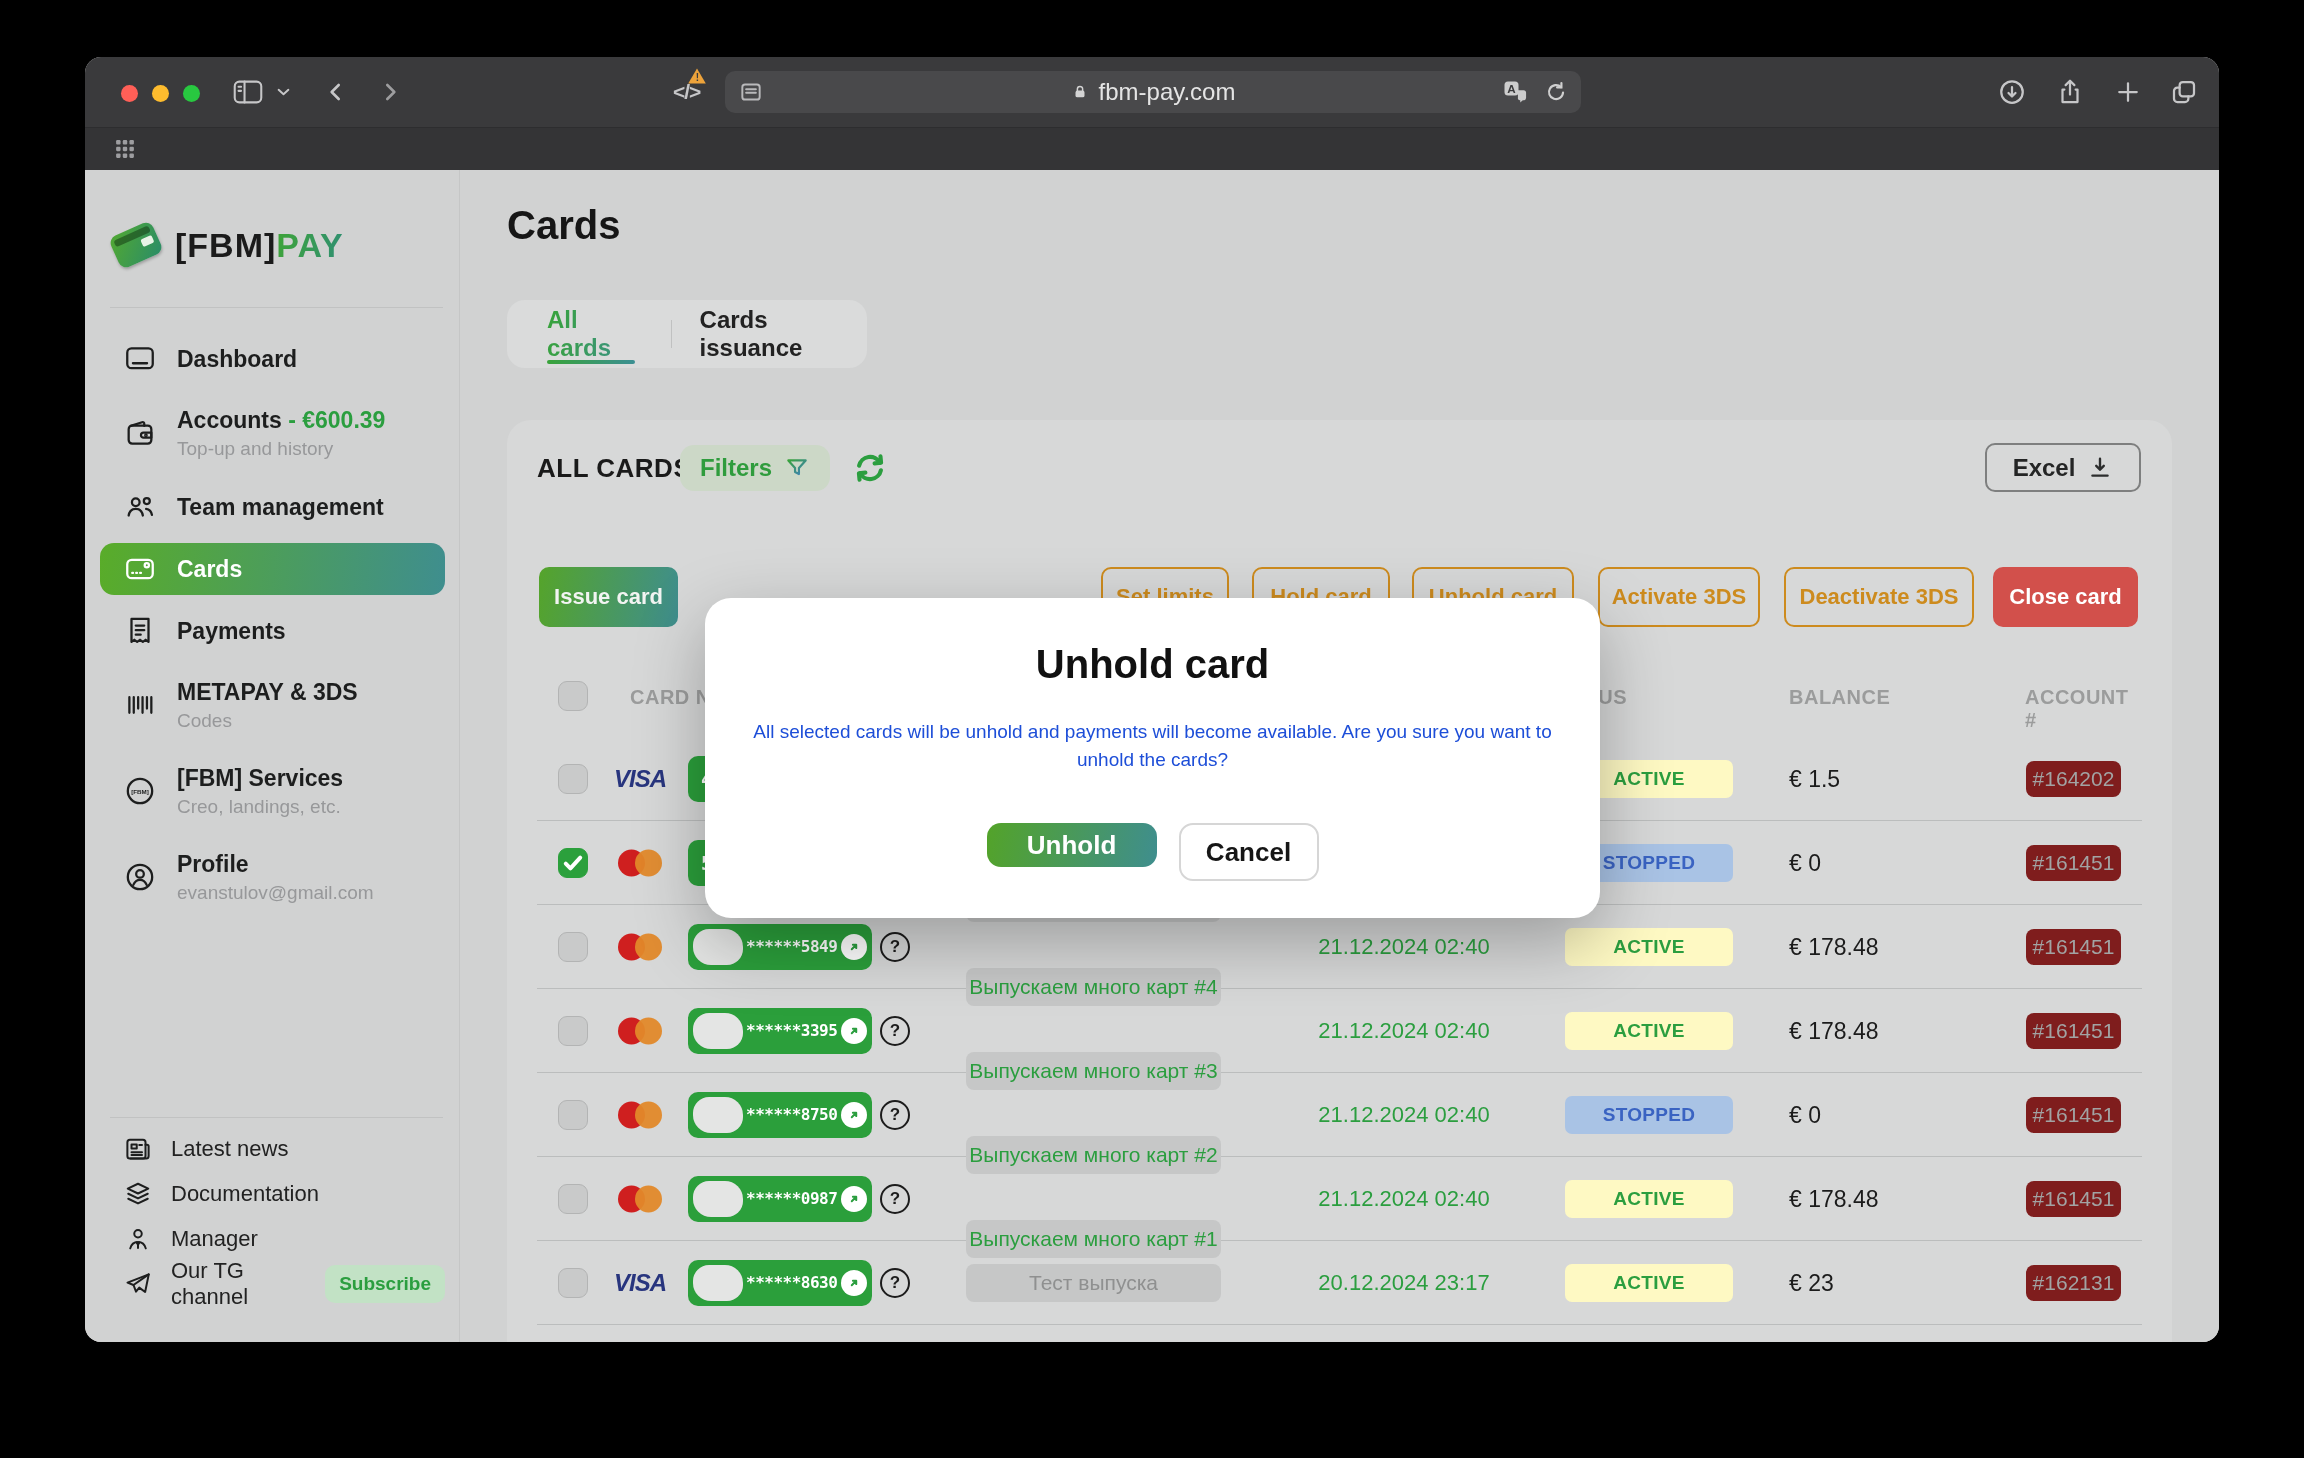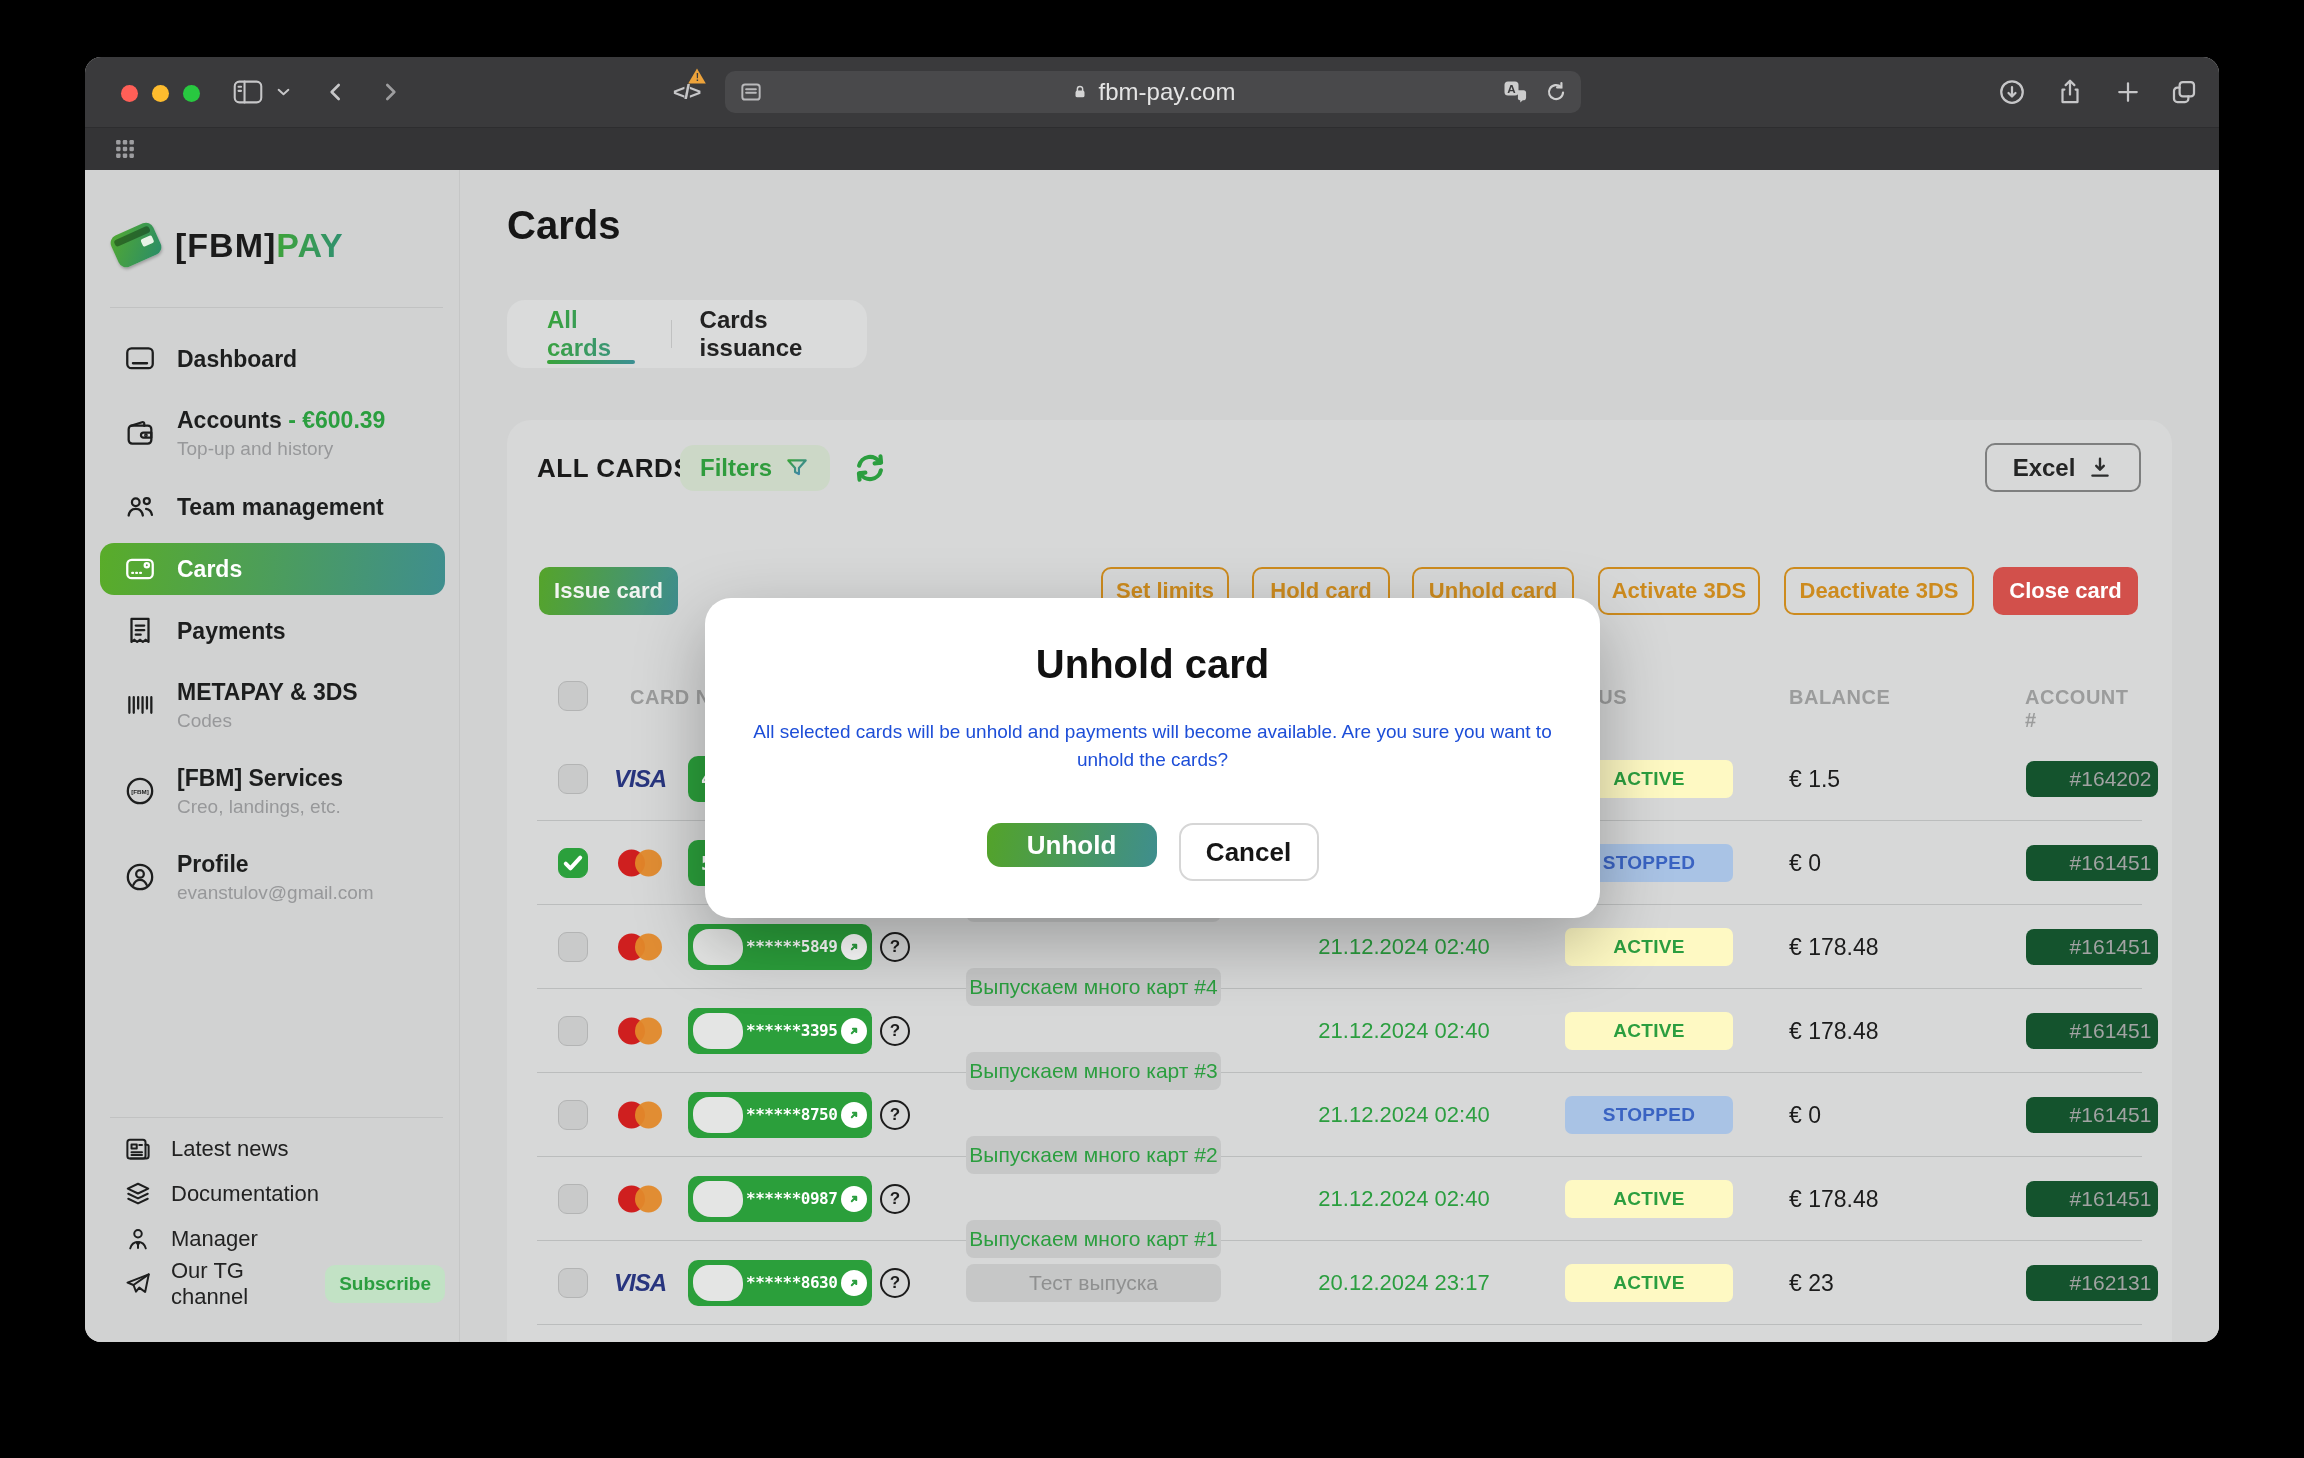--- a/index.html
+++ b/index.html
@@ -63,21 +63,21 @@
       background:linear-gradient(90deg,#38a339,#3c8f93);}
   .panel{position:absolute;left:47px;top:250px;width:1665px;height:1010px;border-radius:24px;background:#d7d8d8;overflow:hidden;}
   .sec-title{position:absolute;left:30px;top:33px;font-size:26px;font-weight:800;color:#1a1a1a;letter-spacing:.5px;}
   .filters{position:absolute;left:173px;top:25px;width:150px;height:46px;border-radius:14px;background:#ccd8c7;
       display:flex;align-items:center;justify-content:center;gap:12px;font-size:24px;font-weight:700;color:#2f9c3d;}
   .refresh{position:absolute;left:344px;top:29px;width:38px;height:38px;}
   .refresh svg{width:100%;height:100%;stroke:#2b9e3f;fill:none;stroke-width:2.6;stroke-linecap:round;stroke-linejoin:round;}
   .excel{position:absolute;left:1478px;top:23px;width:156px;height:49px;border:2px solid #7e7f7f;border-radius:10px;
       box-sizing:border-box;display:flex;align-items:center;justify-content:center;gap:12px;font-size:24px;font-weight:700;color:#242525;}
   .excel svg{width:26px;height:26px;stroke:#2c2d2d;fill:none;stroke-width:2.2;stroke-linecap:round;stroke-linejoin:round;}
-  .abtn{position:absolute;top:147px;height:48px;border-radius:10px;box-sizing:border-box;
+  .abtn{position:absolute;top:147px;height:60px;border-radius:10px;box-sizing:border-box;
       display:flex;align-items:center;justify-content:center;font-size:22px;font-weight:700;}
   .issue{left:32px;width:139px;background:linear-gradient(100deg,#55a42a,#3f8e8e);color:#f2f4f2;}
   .orange{border:2px solid #cd8b1e;color:#cd8b1e;background:transparent;}
   .b-set{left:594px;width:128px;}  .b-hold{left:745px;width:138px;}
   .b-unhold{left:905px;width:162px;} .b-act{left:1091px;width:162px;}
   .b-deact{left:1277px;width:190px;} .b-close{left:1486px;width:145px;background:#d2504b;color:#fff;}
   
   .thead{position:absolute;left:30px;right:30px;top:258px;height:40px;font-size:20px;font-weight:700;color:#9b9c9c;letter-spacing:.5px;}
   .thead span{position:absolute;top:8px;}
   .h-card{left:93px;} .h-status{left:1010px;} .h-bal{left:1252px;} .h-acc{left:1488px;}
@@ -104,22 +104,22 @@
       display:flex;align-items:center;justify-content:center;font-size:17px;font-weight:700;color:#1c1c1c;}
   .npill{left:429px;width:255px;height:38px;border-radius:8px;background:#c6c7c7;display:flex;align-items:center;justify-content:center;
       font-size:21px;white-space:nowrap;}
   .npill.green{color:#2b9e3f;margin-top:40px;} .npill.gray{color:#8f9090;}
   .rdate{left:767px;width:200px;text-align:center;font-size:22px;color:#2b9e3f;white-space:nowrap;}
   .rbadge{left:1028px;width:168px;height:38px;border-radius:7px;display:flex;align-items:center;justify-content:center;
       font-size:19px;font-weight:700;letter-spacing:.3px;}
   .rbadge.active{background:#fef9c3;color:#2b9e3f;}
   .rbadge.stopped{background:#a9c3e5;color:#3a63c2;}
   .rbal{left:1252px;font-size:23px;color:#1b1b1b;white-space:nowrap;}
-  .racc{left:1489px;width:95px;height:36px;border-radius:8px;background:#14532d;display:flex;align-items:center;justify-content:center;
-      font-size:21px;color:#a2a3a3;padding-left:37px;}
+  .racc{left:1489px;width:95px;height:36px;border-radius:8px;background:#7f1d1d;display:flex;align-items:center;justify-content:center;
+      font-size:21px;color:#a2a3a3;}
   
   .modal{position:absolute;left:620px;top:541px;width:895px;height:320px;background:#fff;border-radius:26px;z-index:40;
       box-shadow:0 24px 70px rgba(0,0,0,.28);display:flex;flex-direction:column;align-items:center;box-sizing:border-box;padding-top:44px;}
   .m-title{font-size:40px;font-weight:800;color:#111;}
   .m-body{margin-top:31px;max-width:845px;text-align:center;font-size:19px;line-height:1.45;color:#1d4ed8;}
   .m-btns{margin-top:50px;display:flex;gap:22px;}
   .m-confirm{width:170px;height:44px;border-radius:14px;border:none;
       background:linear-gradient(100deg,#53a329,#3f8e8e);color:#fff;font-size:26px;font-weight:700;font-family:inherit;}
   .m-cancel{width:140px;height:58px;border-radius:14px;background:#fff;border:2px solid #d6d6d6;
       color:#161616;font-size:26px;font-weight:700;font-family:inherit;box-sizing:border-box;}

